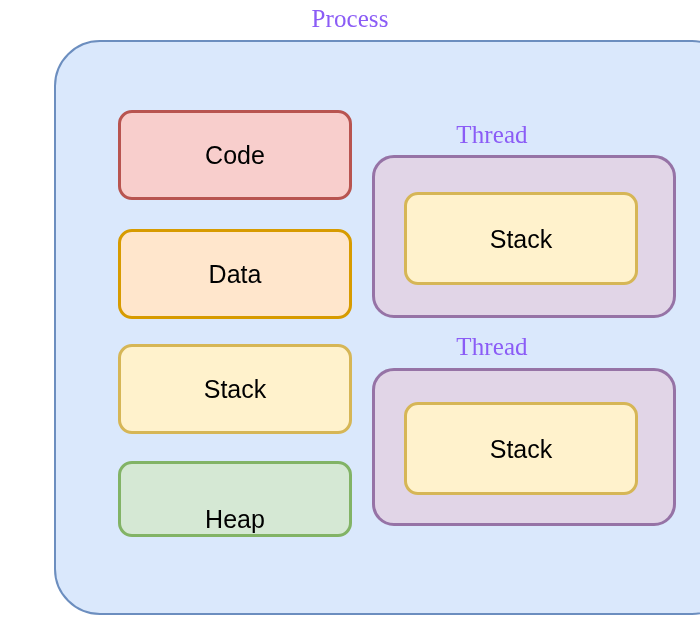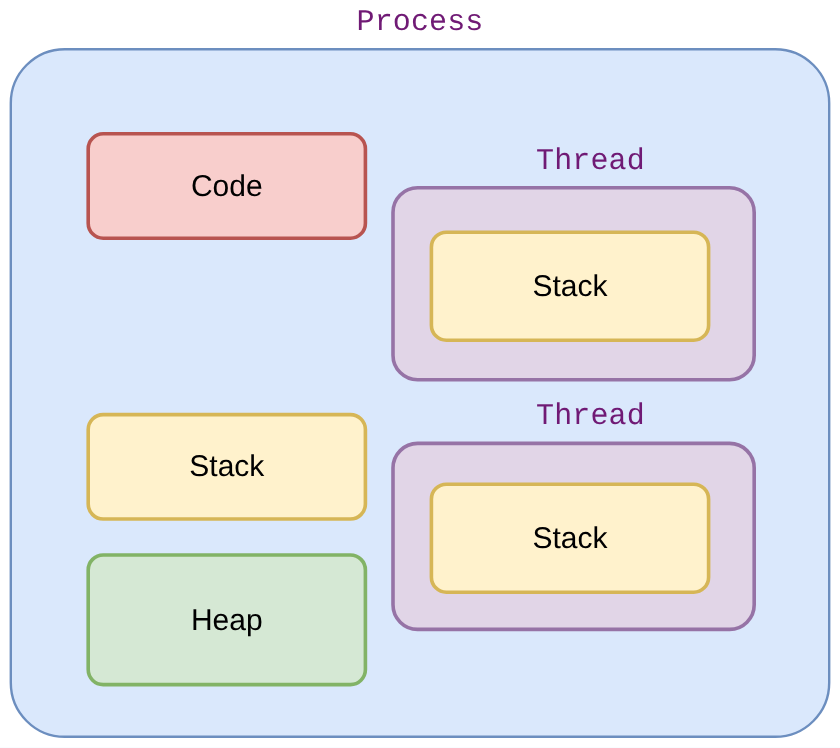--- a/index.html
+++ b/index.html
@@ -19,34 +19,35 @@
     position: absolute;
     left: 0;
     top: 0;
     width: 700px;
     height: 623px;
   }
 
   .label {
     position: absolute;
     text-align: center;
-    color: #701a75;
+    color: #8b5cf6;
     font-size: 25px;
     line-height: 30px;
-    font-family: Liberation Mono, monospace;
+    font-family: Liberation Serif, serif;
     white-space: nowrap;
     letter-spacing: 0.1px;
   }
 
   .box {
     position: absolute;
     box-sizing: border-box;
     display: flex;
     align-items: center;
     justify-content: center;
+    margin-left: 46px;
   }
 
   .box-text {
     font-size: 25px;
     line-height: 30px;
     color: #000000;
     font-family: "Liberation Sans", sans-serif;
     text-align: center;
     white-space: nowrap;
   }
@@ -93,23 +94,24 @@
 
   #seg-stack {
     top: 344px;
     height: 90px;
     background: #fff2cc;
     border-color: #d6b656;
   }
 
   #seg-heap {
     top: 461px;
-    height: 111px;
+    height: 76px;
     background: #d5e8d4;
     border-color: #82b366;
+    align-items: flex-end;
   }
 
   
   .thread-box {
     left: 326px;
     width: 304px;
     height: 163px;
     background: #e1d5e7;
     border: 3px solid #9673a6;
     border-radius: 22px;
@@ -145,20 +147,23 @@
 <div id="diagram">
 
   <div class="label" id="process-title">Process</div>
 
   <div class="box" id="process-container"></div>
 
   <div class="box seg-box" id="seg-code">
     <span class="box-text">Code</span>
   </div>
 
+  <div class="box seg-box" id="seg-data">
+    <span class="box-text">Data</span>
+  </div>
 
   <div class="box seg-box" id="seg-stack">
     <span class="box-text">Stack</span>
   </div>
 
   <div class="box seg-box" id="seg-heap">
     <span class="box-text">Heap</span>
   </div>
 
   <div class="label thread-label" id="thread-1-label">Thread</div>

